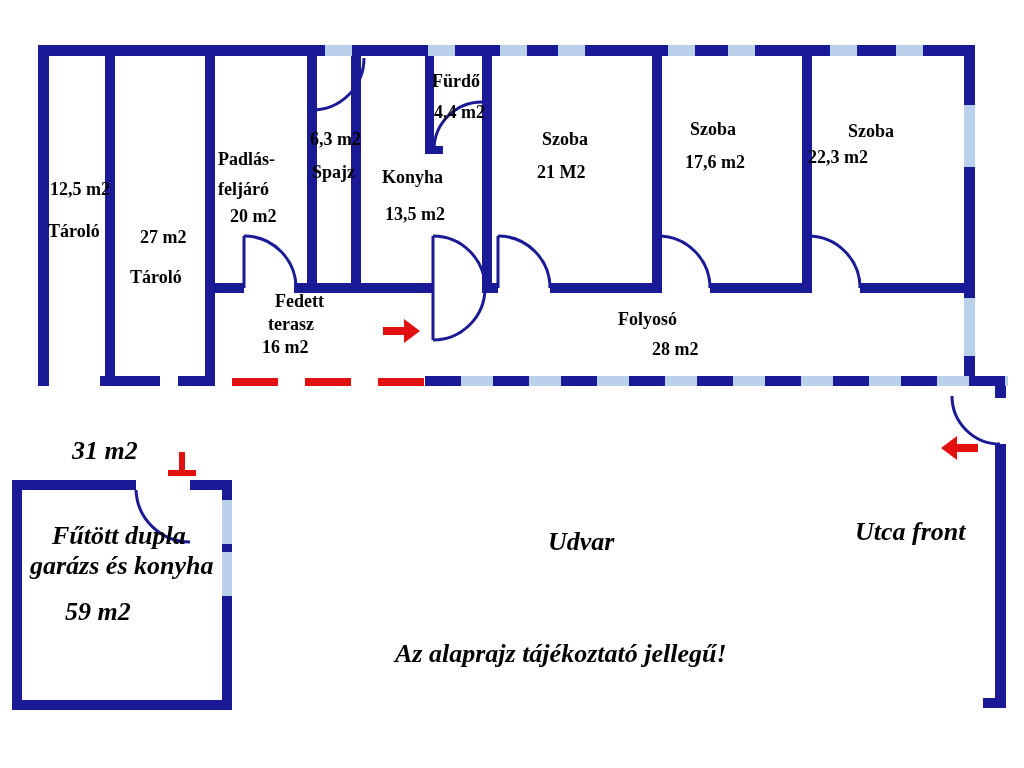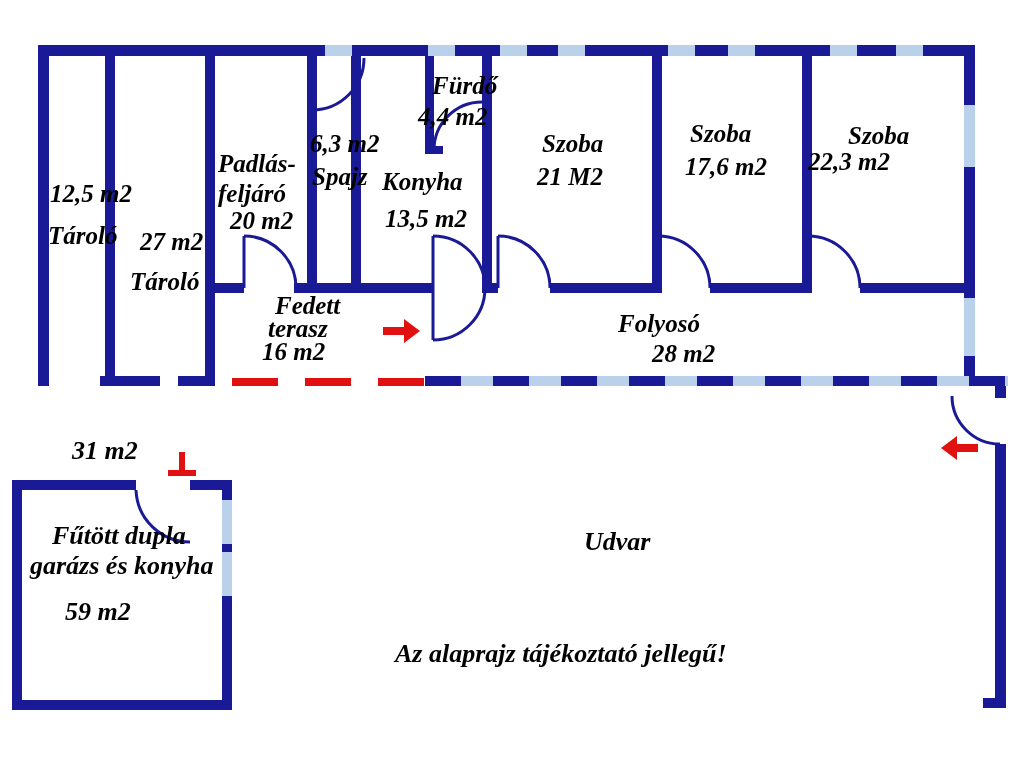--- a/index.html
+++ b/index.html
@@ -18,25 +18,24 @@
   .w{position:absolute;background:var(--wall);}
   .win{position:absolute;background:var(--window);}
   .redline{position:absolute;background:var(--red);}
   .winwall{
     position:absolute;
     background:repeating-linear-gradient(to right, var(--wall) 0 36px, var(--window) 36px 68px);
   }
   .lbl{
     position:absolute;
     font-weight:bold;
-    font-size:25px;
+    font-size:18px;
     color:#000;
     white-space:nowrap;
     line-height:1.1;
-    font-style:italic;
   }
   .it{font-style:italic;font-size:26px;}
   svg.overlay{position:absolute;left:0;top:0;width:1024px;height:768px;}
   .arc{stroke:var(--wall);stroke-width:3;fill:none;}
   .leaf{stroke:var(--wall);stroke-width:3;}
   .red-shape{fill:var(--red);}
 </style>
 </head>
 <body>
 
@@ -135,21 +134,21 @@
   <div class="lbl" style="left:130px;top:268px;">Tároló</div>
 
   <div class="lbl" style="left:218px;top:150px;">Padlás-</div>
   <div class="lbl" style="left:218px;top:180px;">feljáró</div>
   <div class="lbl" style="left:230px;top:207px;">20 m2</div>
 
   <div class="lbl" style="left:310px;top:130px;">6,3 m2</div>
   <div class="lbl" style="left:312px;top:163px;">Spajz</div>
 
   <div class="lbl" style="left:432px;top:72px;">Fürdő</div>
-  <div class="lbl" style="left:418px;top:103px;">4,4 m2</div>
+  <div class="lbl" style="left:434px;top:103px;">4,4 m2</div>
 
   <div class="lbl" style="left:382px;top:168px;">Konyha</div>
   <div class="lbl" style="left:385px;top:205px;">13,5 m2</div>
 
   <div class="lbl" style="left:542px;top:130px;">Szoba</div>
   <div class="lbl" style="left:537px;top:163px;">21 M2</div>
 
   <div class="lbl" style="left:690px;top:120px;">Szoba</div>
   <div class="lbl" style="left:685px;top:153px;">17,6 m2</div>
 
@@ -162,17 +161,18 @@
 
   <div class="lbl" style="left:618px;top:310px;">Folyosó</div>
   <div class="lbl" style="left:652px;top:340px;">28 m2</div>
 
   <div class="lbl it" style="left:72px;top:437px;">31 m2</div>
 
   <div class="lbl it" style="left:30px;top:552px;">garázs és konyha</div>
   <div class="lbl it" style="left:52px;top:522px;">Fűtött dupla</div>
   <div class="lbl it" style="left:65px;top:598px;">59 m2</div>
 
-  <div class="lbl it" style="left:548px;top:528px;margin-left:36px;">Udvar</div>
+  <div class="lbl it" style="left:548px;top:528px;">Udvar</div>
+  <div class="lbl it" style="left:855px;top:518px;">Utca front</div>
 
   <div class="lbl it" style="left:395px;top:640px;">Az alaprajz tájékoztató jellegű!</div>
 
 </div>
 
 </body></html>

